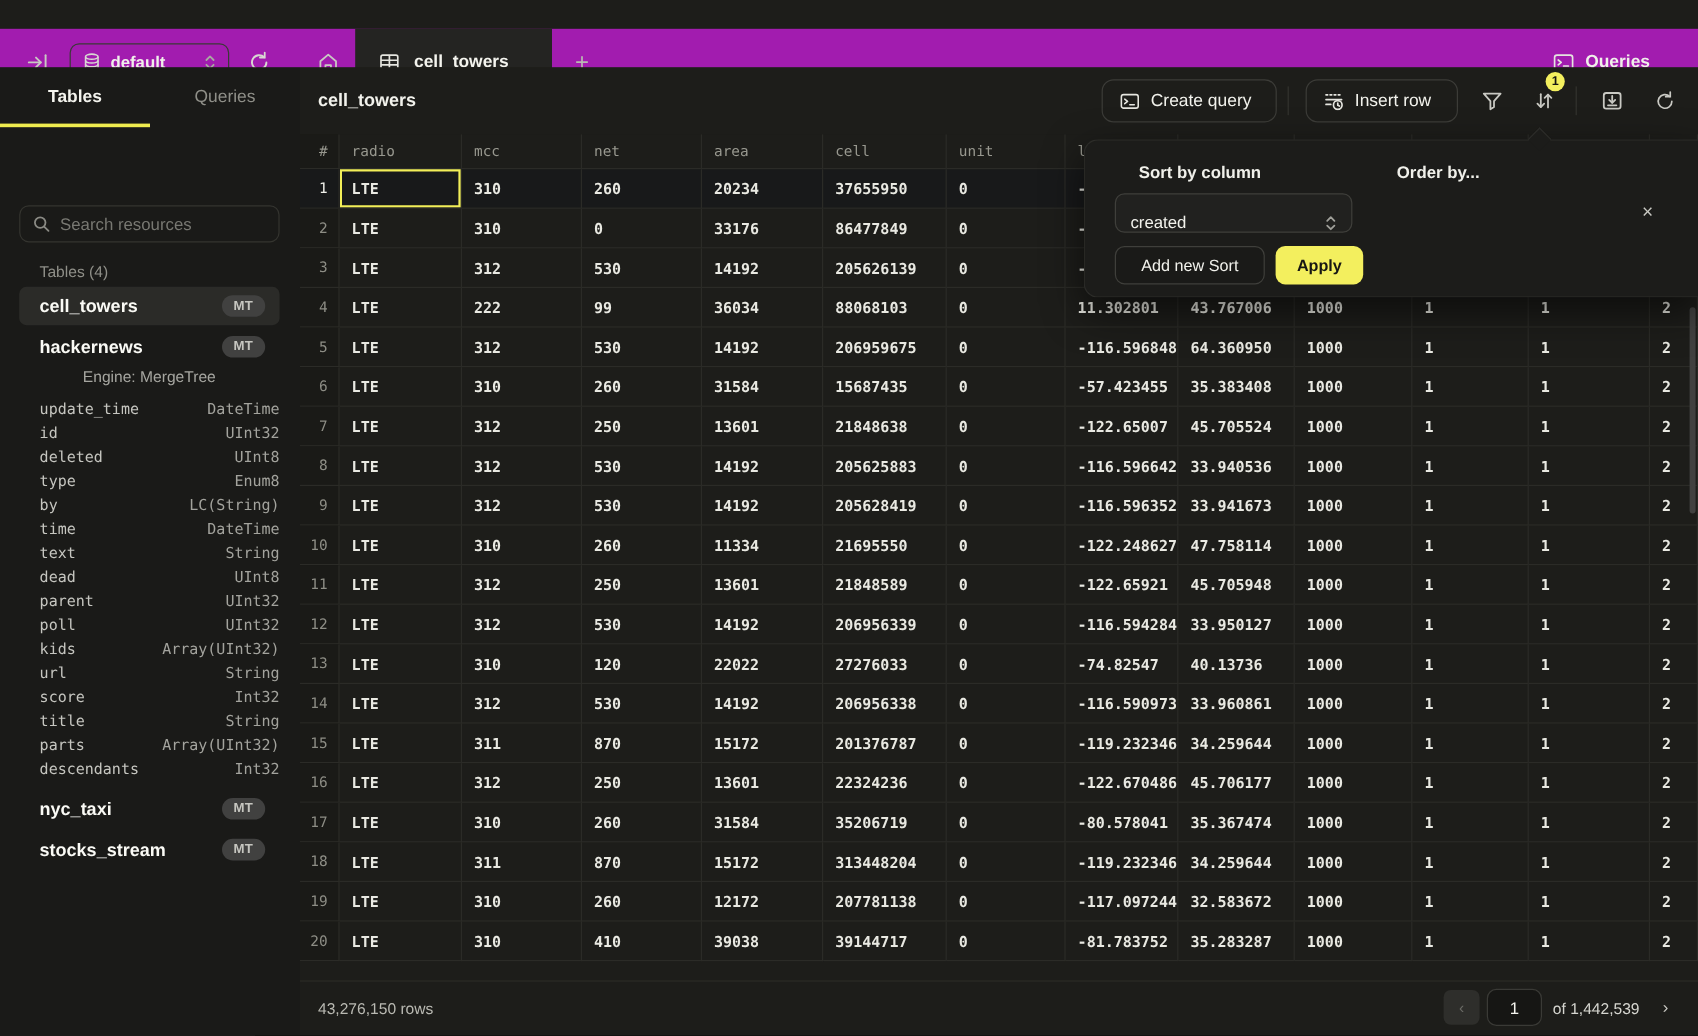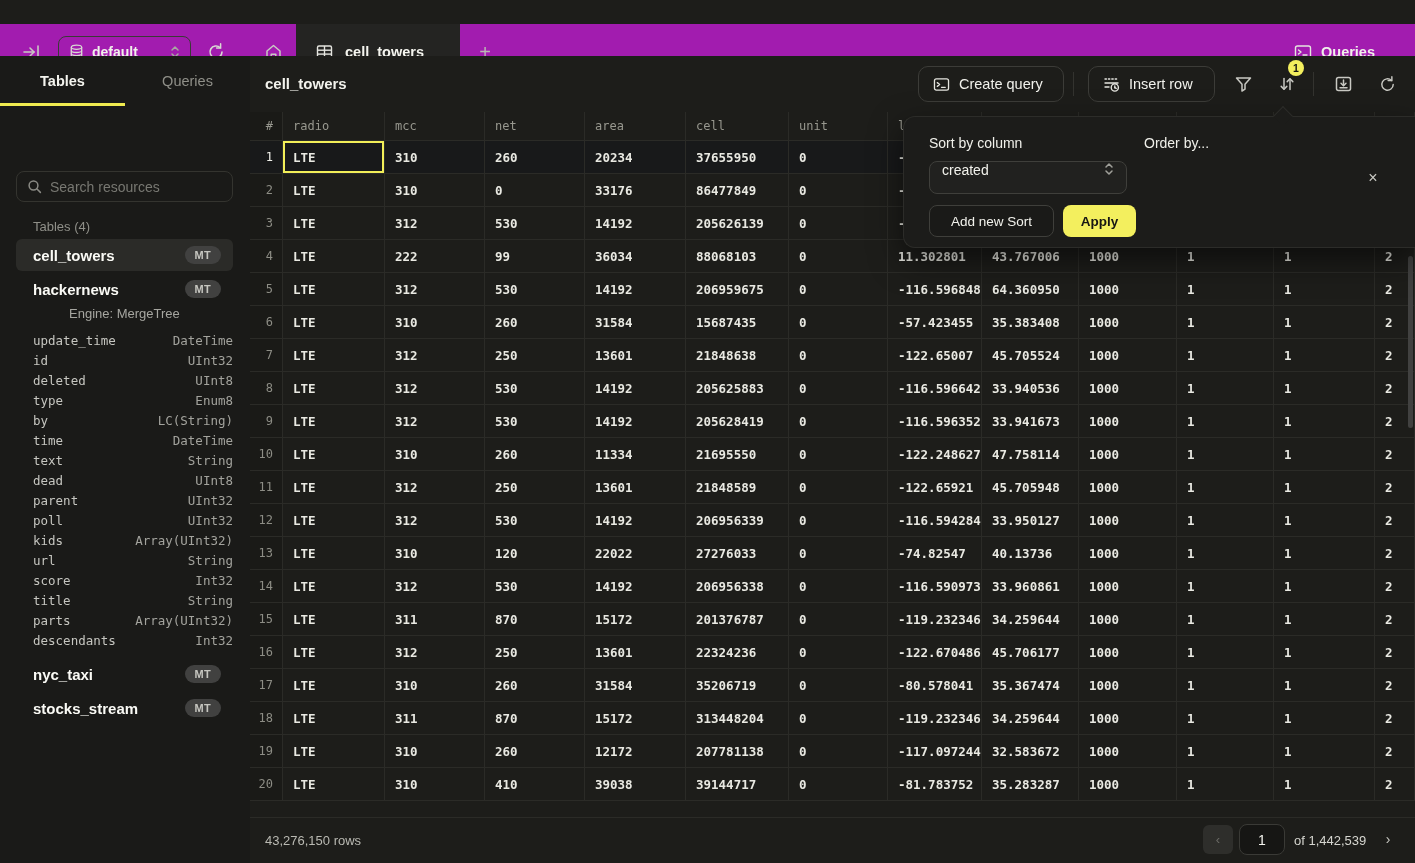--- a/index.html
+++ b/index.html
@@ -73,23 +73,23 @@
   .td.sel-cell { box-shadow:inset 0 0 0 2px #f2ee58; }
 
   .vscroll { position:absolute; left:1408px; top:256px; width:5px; height:172px; border-radius:3px; background:#414140; }
 
   
   .popover { position:absolute; left:903px; top:116px; width:512px; height:132px; background:#1c1c1a;
              border:1px solid #2c2c29; border-right:none; border-radius:12px 0 0 12px;
              box-shadow:0 12px 32px rgba(0,0,0,.55); z-index:20; }
   .popover .arrow { position:absolute; left:372px; top:-8px; width:14px; height:14px; background:#1c1c1a;
                     border-left:1px solid #2c2c29; border-top:1px solid #2c2c29; transform:rotate(45deg); }
-  .pop-label { position:absolute; top:18px; font-size:14px; font-weight:400; color:#f0f0ea; }
+  .pop-label { position:absolute; top:18px; font-size:14px; font-weight:700; color:#f0f0ea;margin-left:20px; }
   .pop-select { position:absolute; top:44px; width:198px; height:33px; border:1px solid #3f3f3b; border-radius:8px;
-                background:#21211f; display:flex; align-items:flex-start; padding:0 12px; color:#f2f2ec; font-size:14px; cursor:pointer; }
+                background:#21211f; display:flex; align-items:flex-end; padding:0 12px; color:#f2f2ec; font-size:14px; cursor:pointer; }
   .pop-select .chev { margin-left:auto; color:#a0a09a; }
   .pop-close { position:absolute; left:458px; top:50px; width:22px; height:22px; color:#c9c9c3; font-size:16px; }
   .pop-btn { position:absolute; top:88px; height:32px; border-radius:8px; font-size:13.5px; font-family:inherit;
              display:flex; align-items:center; justify-content:center; cursor:pointer; }
   .pop-btn.add { left:25px; width:125px; background:#1a1a18; border:1px solid #3f3f3b; color:#f2f2ec; font-weight:500; }
   .pop-btn.apply { left:159px; width:73px; background:#f3ef5e; border:none; color:#161613; font-weight:600; }
 
   
   .footer { position:absolute; left:250px; top:817px; width:1165px; height:46px; background:#1d1d1a; border-top:1px solid #2b2b27; }
   .rows-count { position:absolute; left:15px; top:15px; font-size:13px; color:#b9b9b2; }

